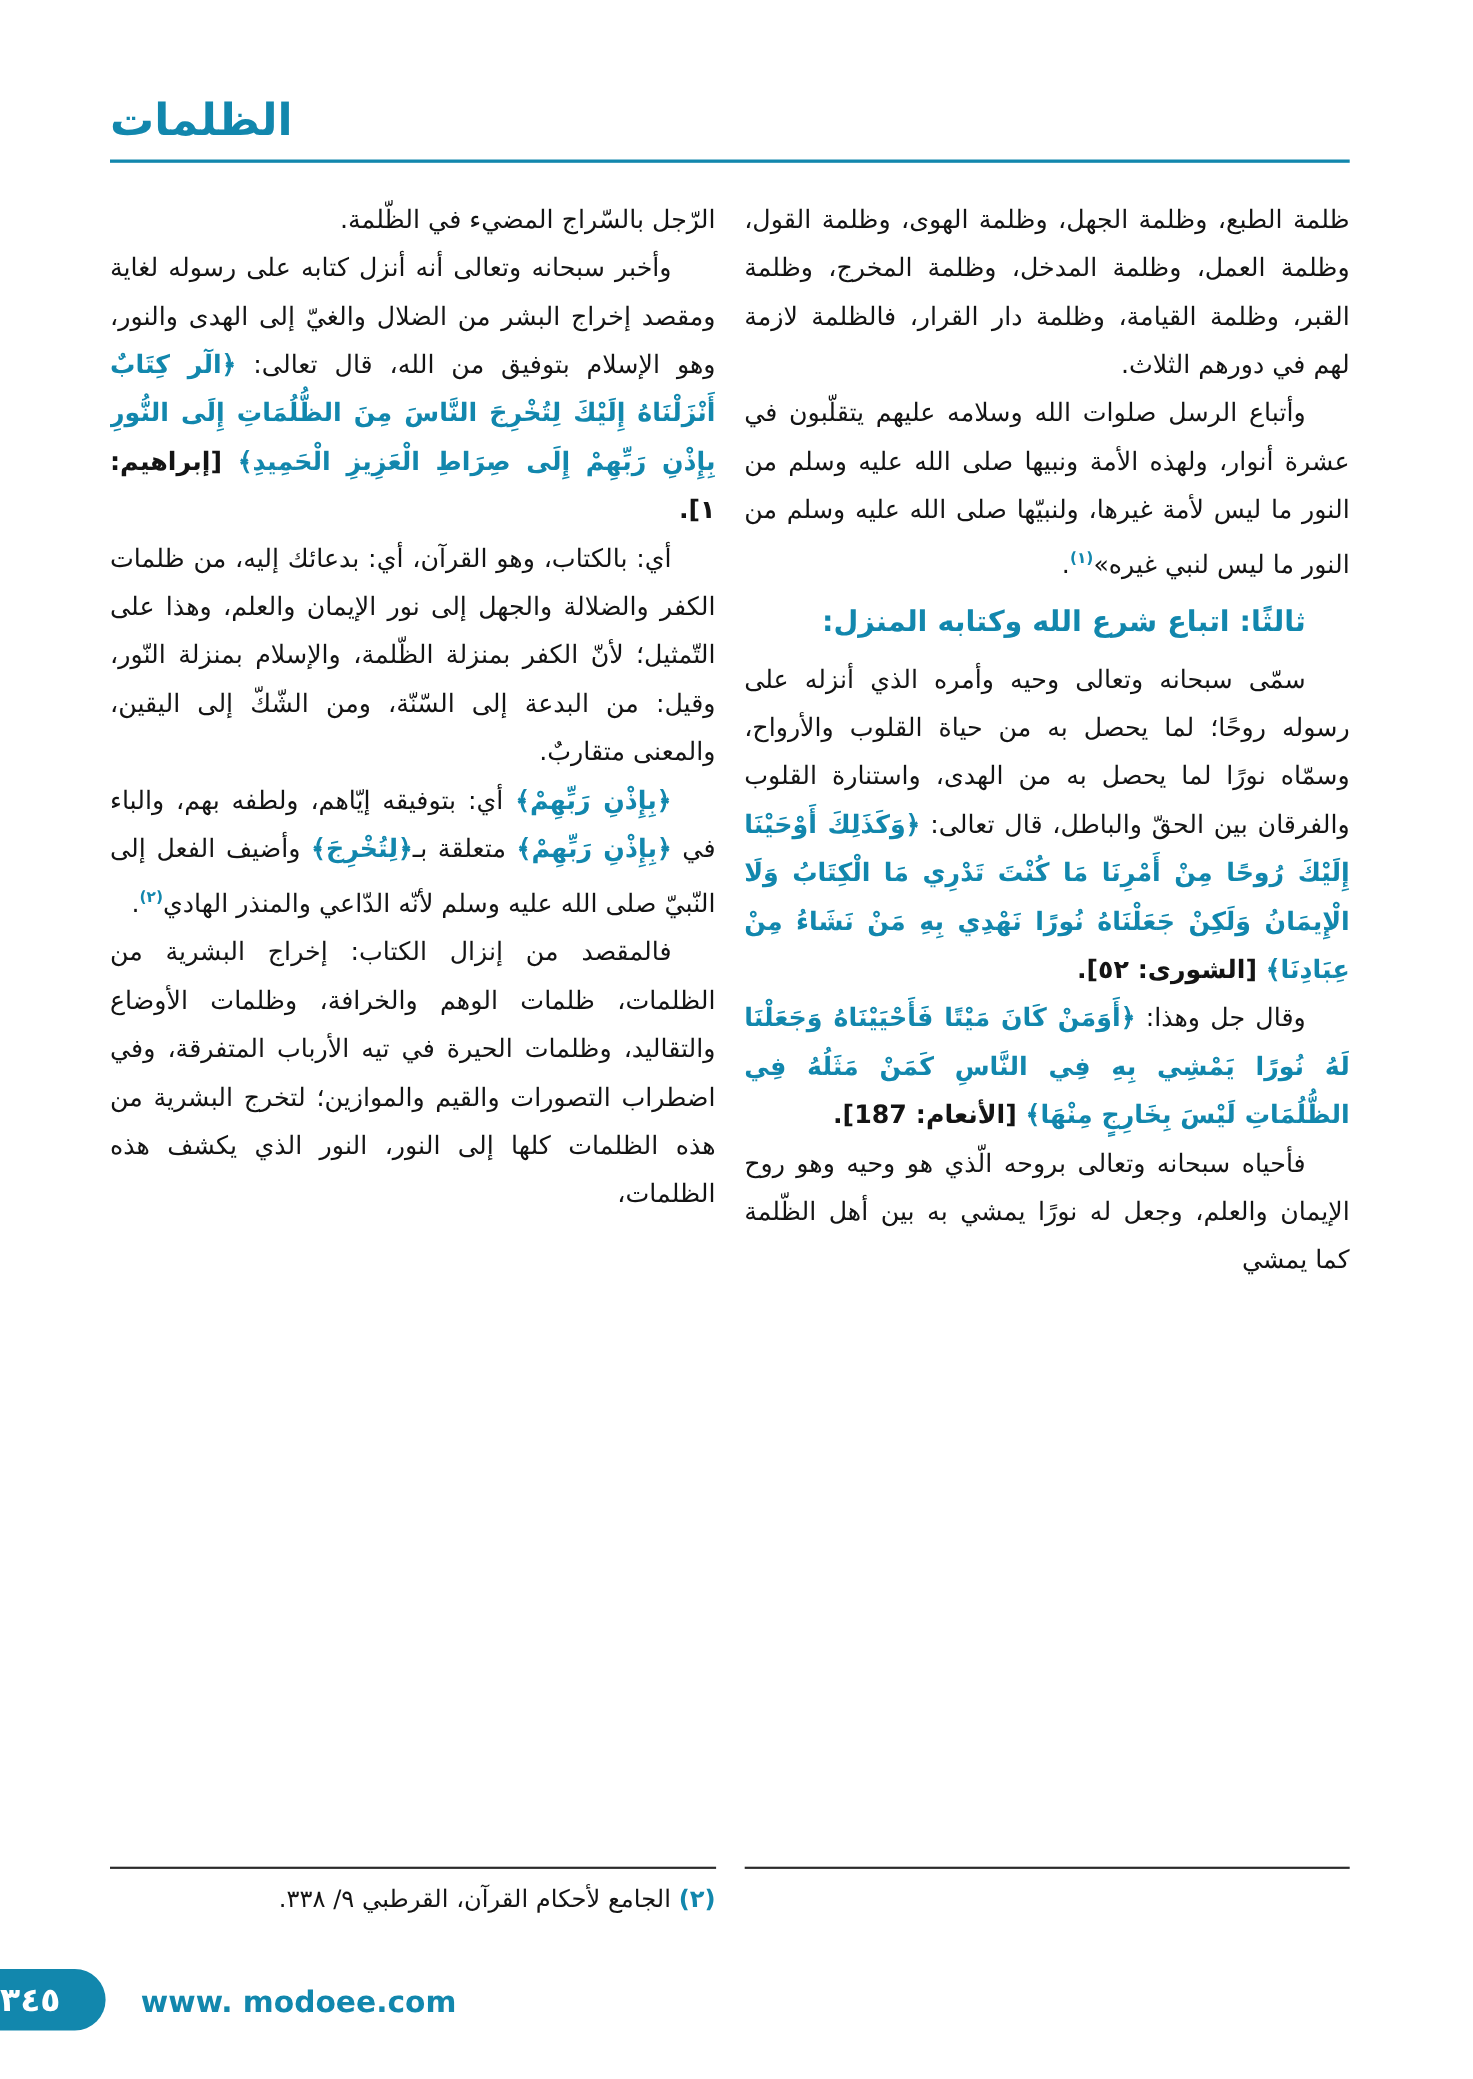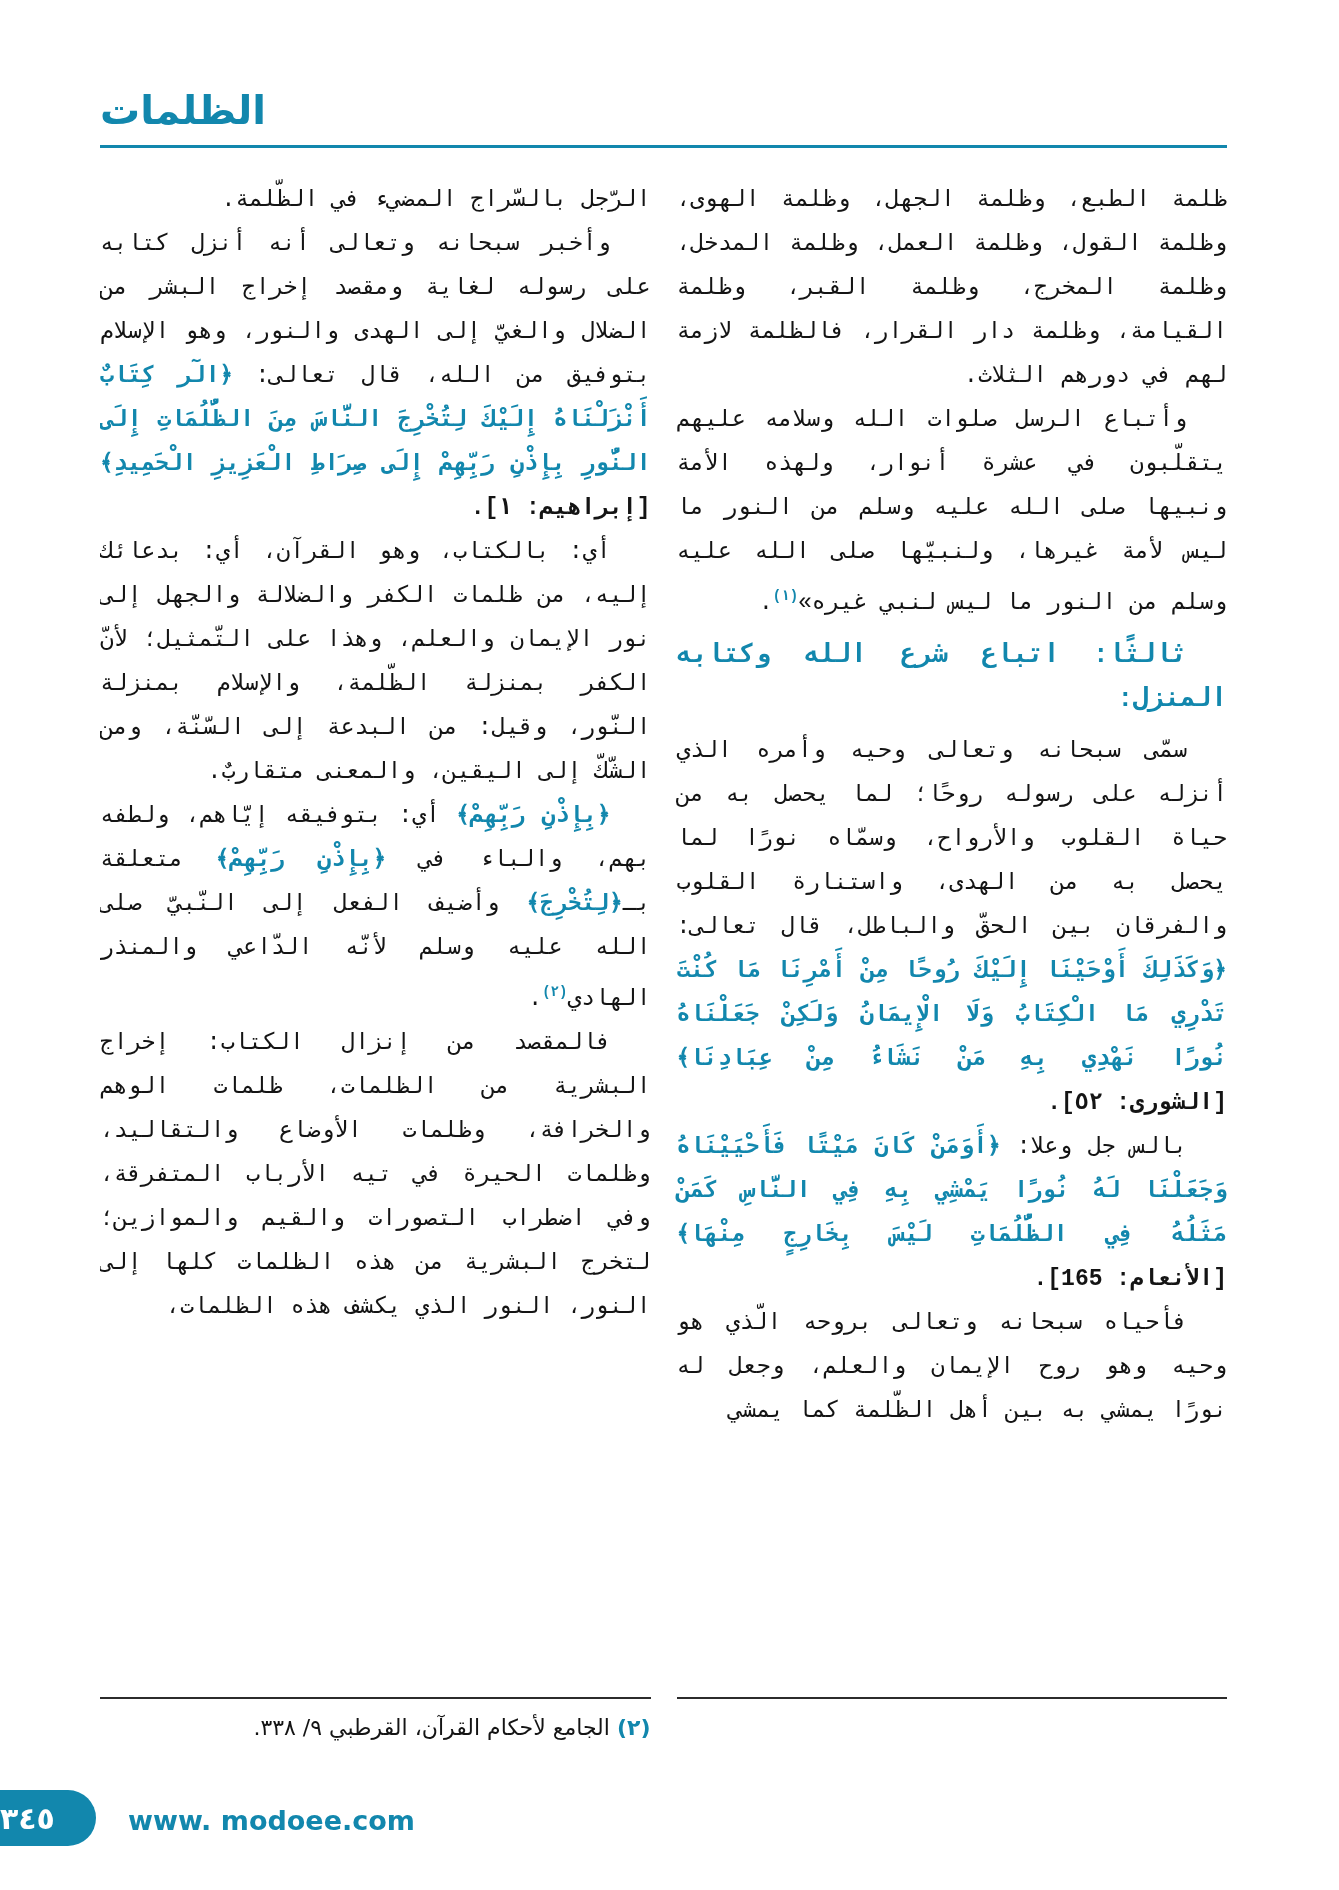--- a/index.html
+++ b/index.html
@@ -19,21 +19,21 @@
     color: var(--accent);
     font-size: 40px;
     font-weight: bold;
     text-align: left;
     line-height: 1.25;
   }
   .header-rule { height: 3px; background: var(--accent); margin-top: 10px; }
 
   
   .columns { display: flex; gap: 26px; margin-top: 30px; height: 1505px; overflow: hidden; }
-  .col { flex: 1 1 0; min-width: 0; font-family: Liberation Mono, monospace; }
+  .col { flex: 1 1 0; min-width: 0; }
 
   .para {
     font-size: 23px;
     line-height: 44px;
     color: var(--ink);
     text-align: justify;
     text-indent: 40px;
     margin: 0;
   }
   .para.no-indent { text-indent: 0; }
@@ -77,21 +77,21 @@
 
   <div class="header-title">الظلمات</div>
   <div class="header-rule"></div>
 
   <div class="columns">
     <div class="col" id="col-right">
         <p class="para no-indent"><span class="seg-n">ظلمة الطبع، وظلمة الجهل، وظلمة الهوى، وظلمة القول، وظلمة العمل، وظلمة المدخل، وظلمة المخرج، وظلمة القبر، وظلمة القيامة، وظلمة دار القرار، فالظلمة لازمة لهم في دورهم الثلاث.</span></p>
         <p class="para"><span class="seg-n">وأتباع الرسل صلوات الله وسلامه عليهم يتقلّبون في عشرة أنوار، ولهذه الأمة ونبيها صلى الله عليه وسلم من النور ما ليس لأمة غيرها، ولنبيّها صلى الله عليه وسلم من النور ما ليس لنبي غيره»</span><span class="seg-f">(١)</span><span class="seg-n">.</span></p>
         <p class="para heading"><span class="seg-n">ثالثًا: اتباع شرع الله وكتابه المنزل:</span></p>
         <p class="para"><span class="seg-n">سمّى سبحانه وتعالى وحيه وأمره الذي أنزله على رسوله روحًا؛ لما يحصل به من حياة القلوب والأرواح، وسمّاه نورًا لما يحصل به من الهدى، واستنارة القلوب والفرقان بين الحقّ والباطل، قال تعالى: </span><span class="seg-q">﴿وَكَذَلِكَ أَوْحَيْنَا إِلَيْكَ رُوحًا مِنْ أَمْرِنَا مَا كُنْتَ تَدْرِي مَا الْكِتَابُ وَلَا الْإِيمَانُ وَلَكِنْ جَعَلْنَاهُ نُورًا نَهْدِي بِهِ مَنْ نَشَاءُ مِنْ عِبَادِنَا﴾</span><span class="seg-r"> [الشورى: ٥٢].</span></p>
-        <p class="para"><span class="seg-n">بالس جل وعلا: </span><span class="seg-q">﴿أَوَمَنْ كَانَ مَيْتًا فَأَحْيَيْنَاهُ وَجَعَلْنَا لَهُ نُورًا يَمْشِي بِهِ فِي النَّاسِ كَمَنْ مَثَلُهُ فِي الظُّلُمَاتِ لَيْسَ بِخَارِجٍ مِنْهَا﴾</span><span class="seg-r"> [الأنعام: 165].</span></p>
+        <p class="para"><span class="seg-n">وقال جل وهذا: </span><span class="seg-q">﴿أَوَمَنْ كَانَ مَيْتًا فَأَحْيَيْنَاهُ وَجَعَلْنَا لَهُ نُورًا يَمْشِي بِهِ فِي النَّاسِ كَمَنْ مَثَلُهُ فِي الظُّلُمَاتِ لَيْسَ بِخَارِجٍ مِنْهَا﴾</span><span class="seg-r"> [الأنعام: 187].</span></p>
         <p class="para"><span class="seg-n">فأحياه سبحانه وتعالى بروحه الّذي هو وحيه وهو روح الإيمان والعلم، وجعل له نورًا يمشي به بين أهل الظّلمة كما يمشي</span></p>
       </div>
     <div class="col" id="col-left">
         <p class="para no-indent"><span class="seg-n">الرّجل بالسّراج المضيء في الظّلمة.</span></p>
         <p class="para"><span class="seg-n">وأخبر سبحانه وتعالى أنه أنزل كتابه على رسوله لغاية ومقصد إخراج البشر من الضلال والغيّ إلى الهدى والنور، وهو الإسلام بتوفيق من الله، قال تعالى: </span><span class="seg-q">﴿الٓر كِتَابٌ أَنْزَلْنَاهُ إِلَيْكَ لِتُخْرِجَ النَّاسَ مِنَ الظُّلُمَاتِ إِلَى النُّورِ بِإِذْنِ رَبِّهِمْ إِلَى صِرَاطِ الْعَزِيزِ الْحَمِيدِ﴾</span><span class="seg-r"> [إبراهيم: ١].</span></p>
         <p class="para"><span class="seg-n">أي: بالكتاب، وهو القرآن، أي: بدعائك إليه، من ظلمات الكفر والضلالة والجهل إلى نور الإيمان والعلم، وهذا على التّمثيل؛ لأنّ الكفر بمنزلة الظّلمة، والإسلام بمنزلة النّور، وقيل: من البدعة إلى السّنّة، ومن الشّكّ إلى اليقين، والمعنى متقاربٌ.</span></p>
         <p class="para"><span class="seg-q">﴿بِإِذْنِ رَبِّهِمْ﴾</span><span class="seg-n"> أي: بتوفيقه إيّاهم، ولطفه بهم، والباء في </span><span class="seg-q">﴿بِإِذْنِ رَبِّهِمْ﴾</span><span class="seg-n"> متعلقة بـ</span><span class="seg-q">﴿لِتُخْرِجَ﴾</span><span class="seg-n"> وأضيف الفعل إلى النّبيّ صلى الله عليه وسلم لأنّه الدّاعي والمنذر الهادي</span><span class="seg-f">(٢)</span><span class="seg-n">.</span></p>
         <p class="para"><span class="seg-n">فالمقصد من إنزال الكتاب: إخراج البشرية من الظلمات، ظلمات الوهم والخرافة، وظلمات الأوضاع والتقاليد، وظلمات الحيرة في تيه الأرباب المتفرقة، وفي اضطراب التصورات والقيم والموازين؛ لتخرج البشرية من هذه الظلمات كلها إلى النور، النور الذي يكشف هذه الظلمات،</span></p>
       </div>
   </div>

